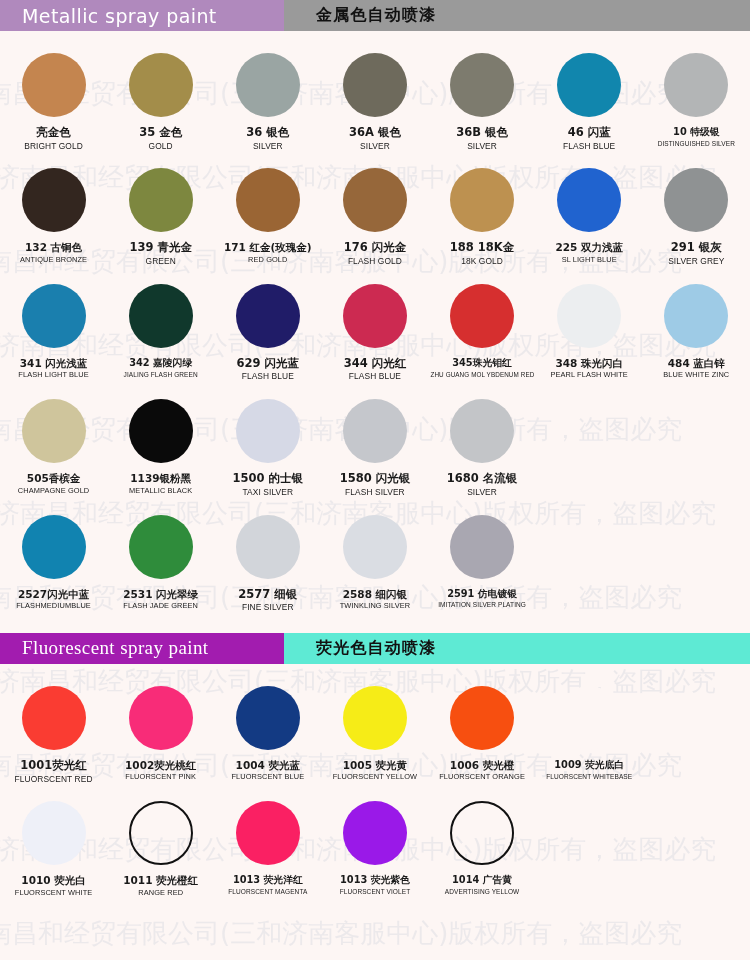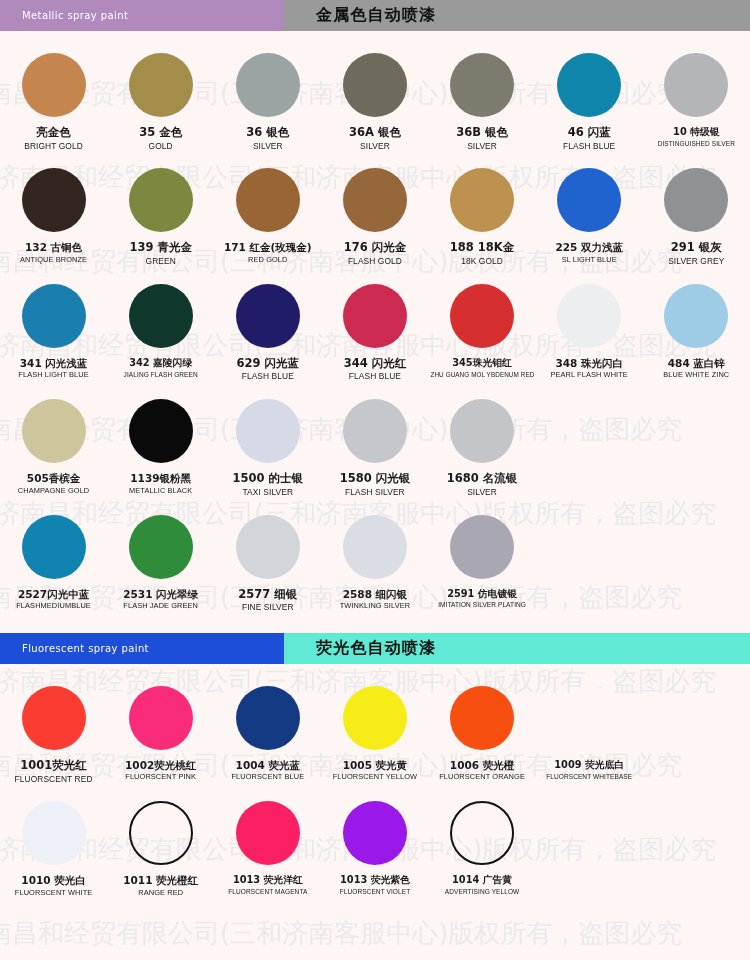--- a/index.html
+++ b/index.html
@@ -29,21 +29,21 @@
 
   
   .band{
     position:relative;z-index:3;
     display:flex;align-items:stretch;
     height:31px;width:750px;
   }
   .band-en{
     width:284px;display:flex;align-items:center;
     padding-left:22px;box-sizing:border-box;
-    color:#ffffff;font-size:10px;letter-spacing:.4px;
+    color:#ffffff;font-size:19px;letter-spacing:.4px;
     font-family:"DejaVu Sans",sans-serif;
   }
   .band-cn{
     flex:1;display:flex;align-items:center;
     padding-left:32px;box-sizing:border-box;
     background:#9a9a9a;color:#111;
     font-size:16px;font-weight:700;letter-spacing:1.2px;
     font-family:"DejaVu Sans",sans-serif;
   }
   .grid-row{
@@ -305,21 +305,21 @@
       </div>
       <div class="cell">
         <div class="chip empty"></div>
         <div class="cn"></div>
         <div class="en"></div>
       </div>
     </div>
     <div class="row-gap"></div>
     <div class="pre-band"></div>
     <div class="band">
-      <div class="band-en" style="background: #1d4ed8;">Fluorescent spray paint</div>
+      <div class="band-en" style="background: #a21caf; font-family: Liberation Serif, serif;">Fluorescent spray paint</div>
       <div class="band-cn" style="background: #5eead4;">荧光色自动喷漆</div>
     </div>
     <div class="sec-gap"></div>
     <div class="grid-row">
       <div class="cell">
         <div class="chip tex" style="background: rgb(250, 60, 50);"></div>
         <div class="cn">1001荧光红</div>
         <div class="en">FLUORSCENT RED</div>
       </div>
       <div class="cell sq">

